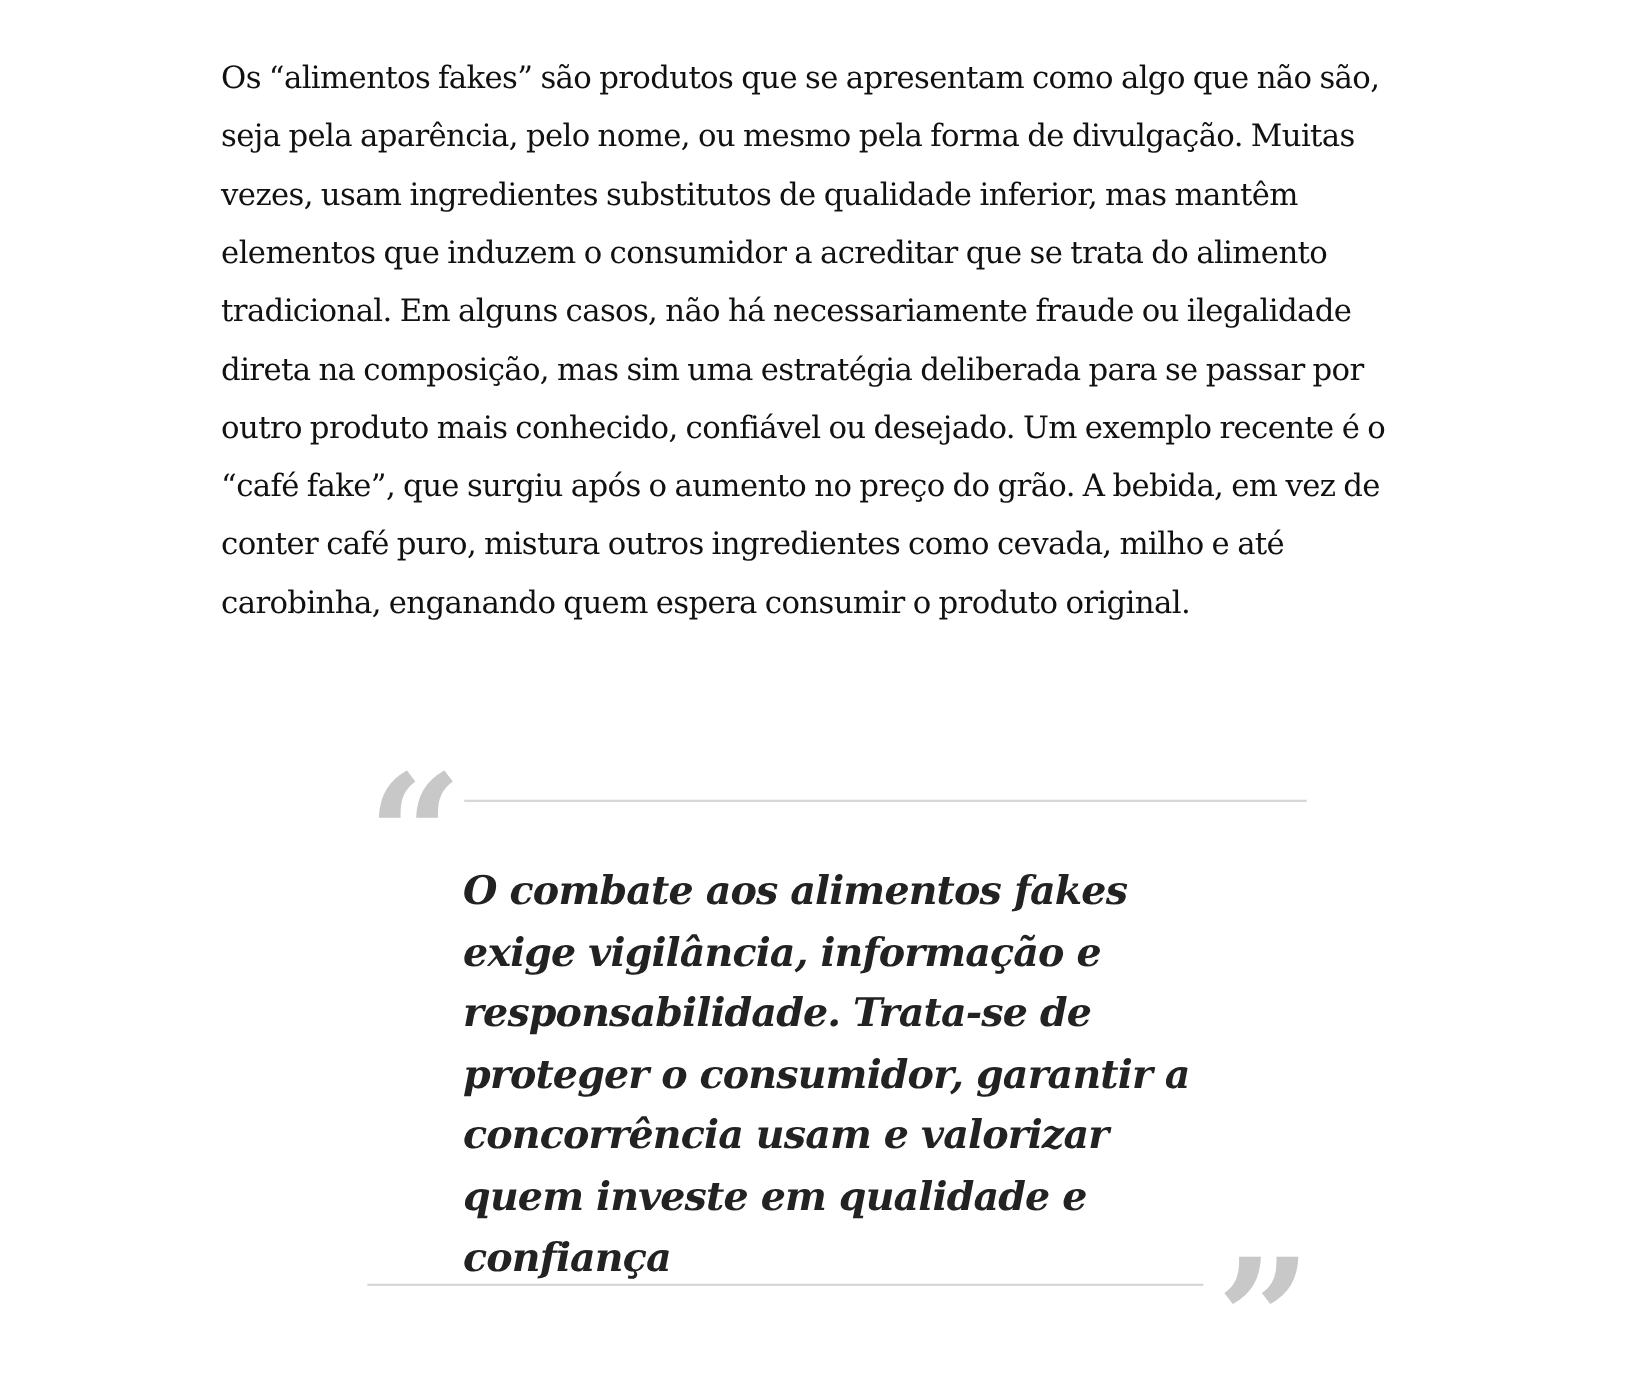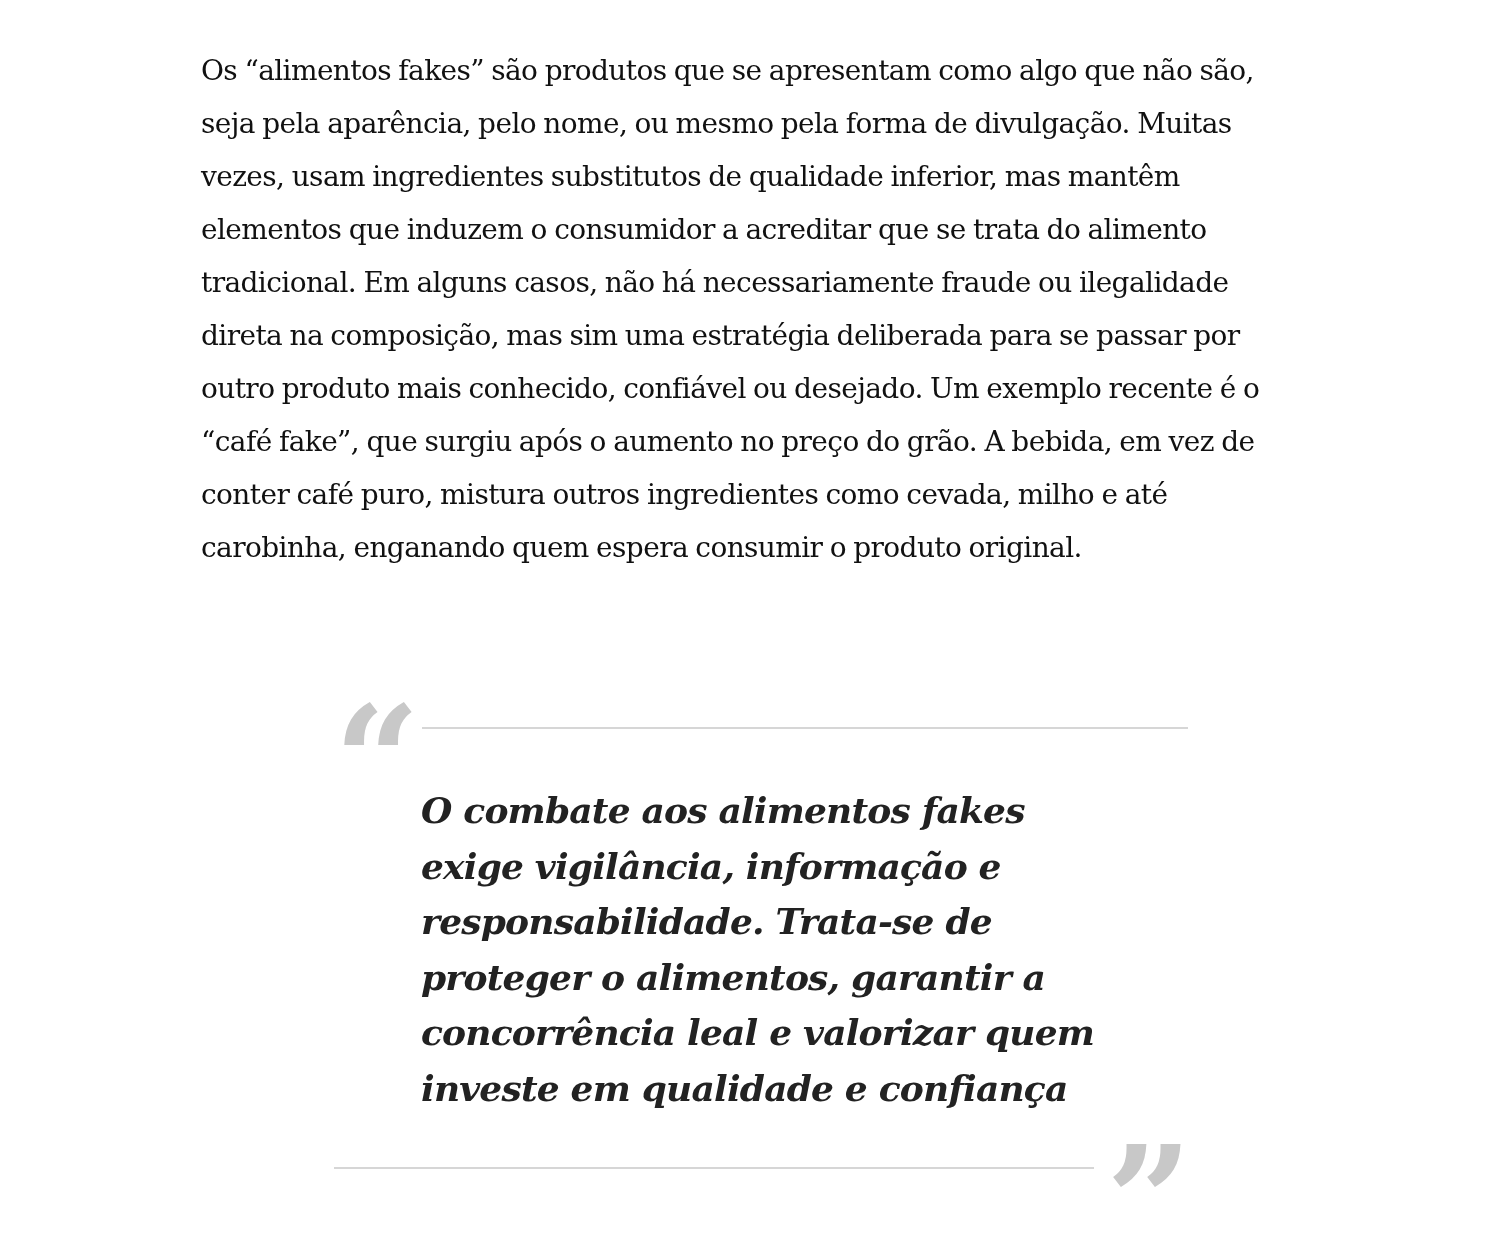--- a/index.html
+++ b/index.html
@@ -33,16 +33,16 @@
 </head>
 <body>
 
 <div class="article-body">
   <p>Os “alimentos fakes” são produtos que se apresentam como algo que não são, seja pela aparência, pelo nome, ou mesmo pela forma de divulgação. Muitas vezes, usam ingredientes substitutos de qualidade inferior, mas mantêm elementos que induzem o consumidor a acreditar que se trata do alimento tradicional. Em alguns casos, não há necessariamente fraude ou ilegalidade direta na composição, mas sim uma estratégia deliberada para se passar por outro produto mais conhecido, confiável ou desejado. Um exemplo recente é o “café fake”, que surgiu após o aumento no preço do grão. A bebida, em vez de conter café puro, mistura outros ingredientes como cevada, milho e até carobinha, enganando quem espera consumir o produto original.</p>
 </div>
 
 <div class="pullquote">
   <div class="q-open">“</div>
   <div class="rule-top"></div>
-  <div class="q-text">O combate aos alimentos fakes exige vigilância, informação e responsabilidade. Trata-se de proteger o alimentos, garantir a concorrência leal e valorizar quem investe em qualidade e confiança</div>
+  <div class="q-text">O combate aos alimentos fakes exige vigilância, informação e responsabilidade. Trata-se de proteger o consumidor, garantir a concorrência usam e valorizar quem investe em qualidade e confiança</div>
   <div class="rule-bottom"></div>
   <div class="q-close">”</div>
 </div>
 
 </body></html>

